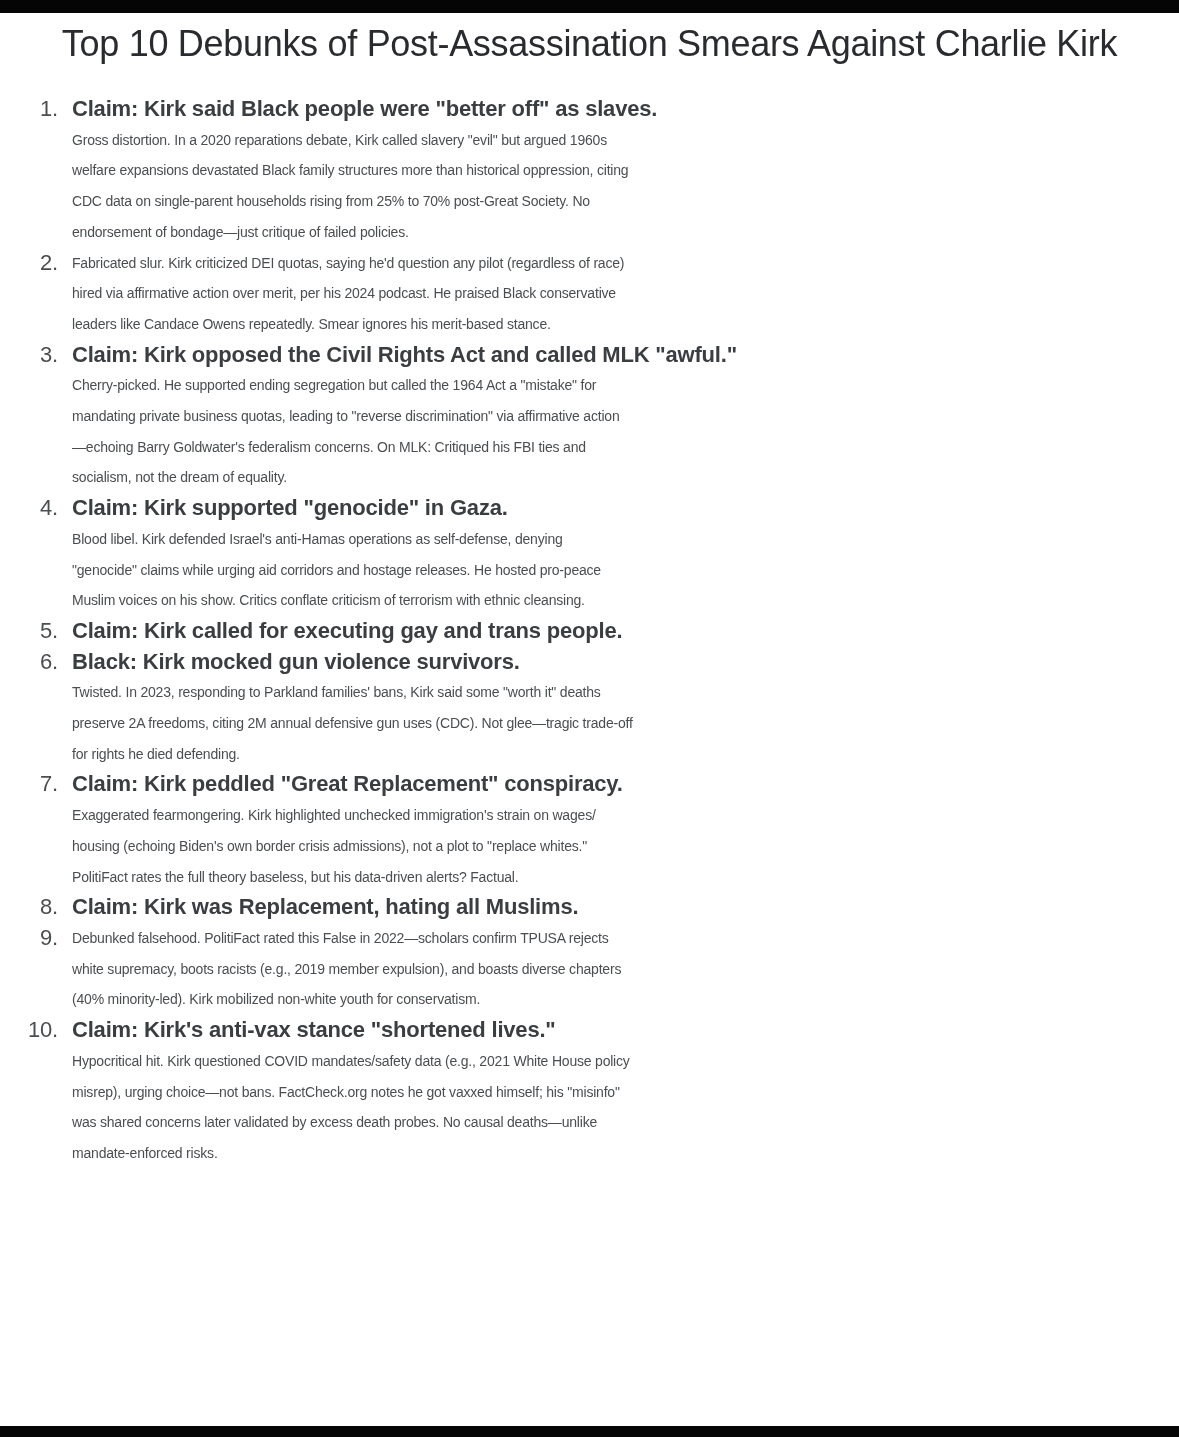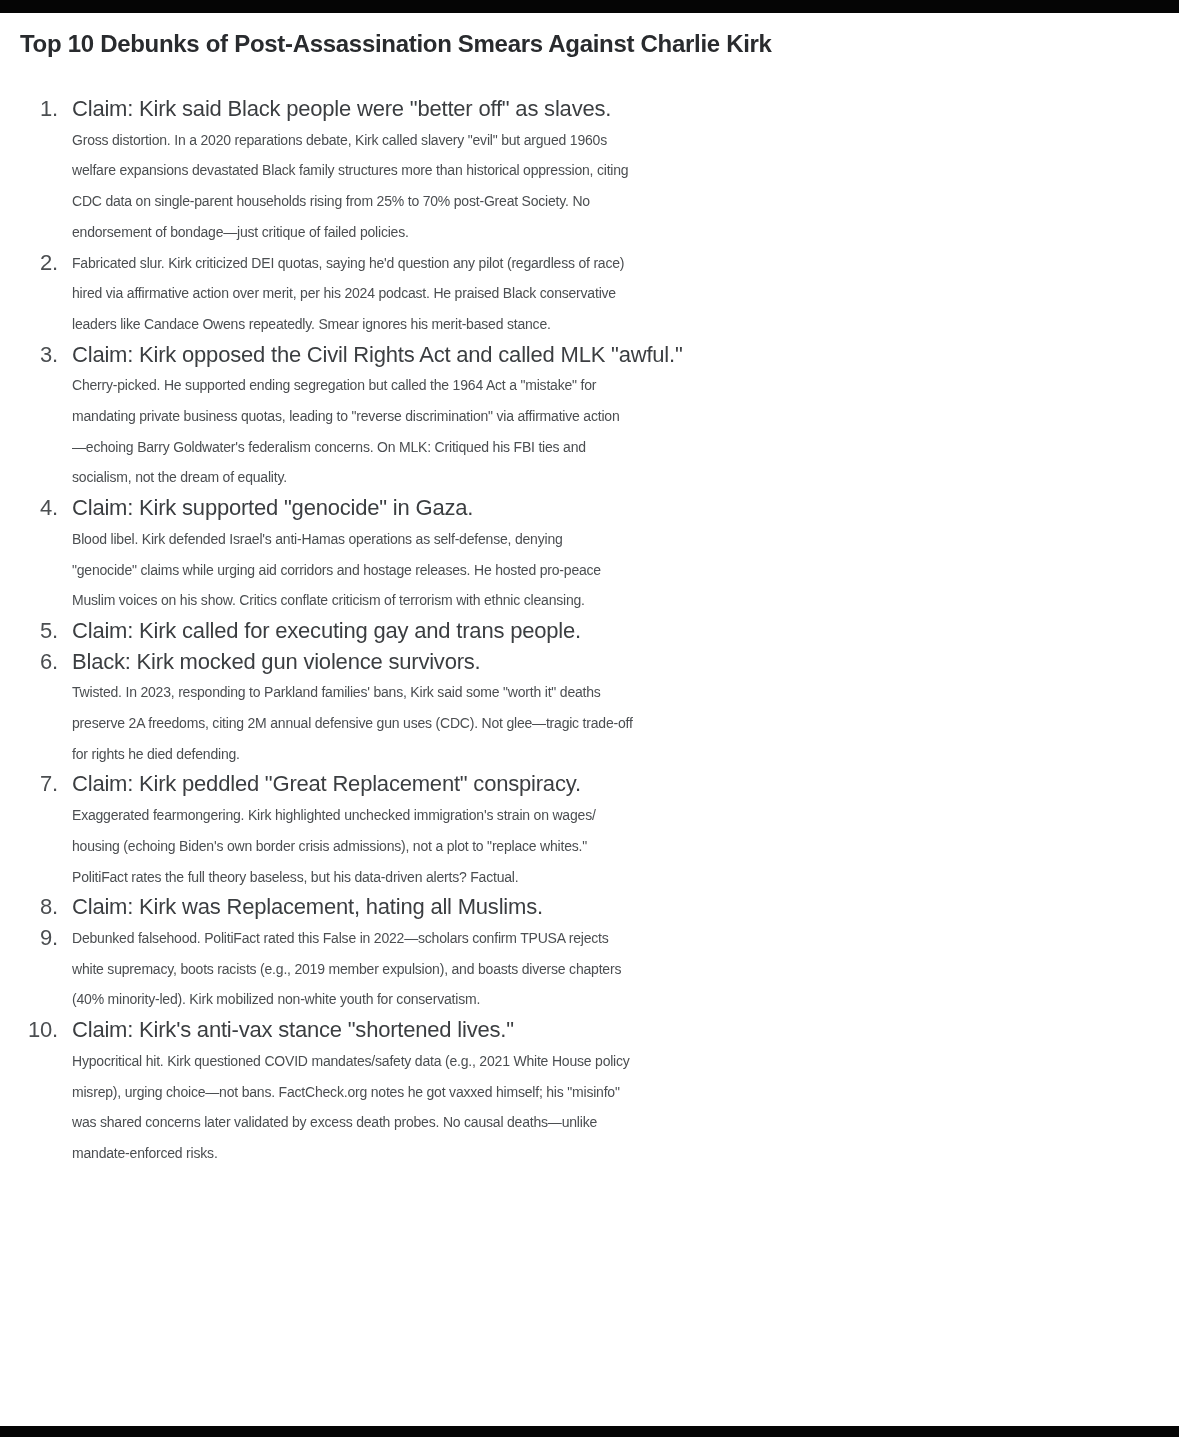--- a/index.html
+++ b/index.html
@@ -23,25 +23,26 @@
   }
   .letterbox.top { top: 0; height: 13px; }
   .letterbox.bottom { bottom: 0; height: 11px; }
 
   .content {
     padding-top: 13px;
   }
 
   h1.page-title {
     margin: 13px 20px 0 20px;
-    font-size: 24px;
+    font-size: 36px;
     line-height: 36px;
-    font-weight: 700;
+    font-weight: 400;
     letter-spacing: -0.3px;
     color: #292b2e;
+    text-align: center;
   }
 
   .debunk-list {
     margin-top: 32px;
   }
 
   .item {
     display: flex;
     align-items: flex-start;
   }
@@ -57,21 +58,21 @@
   .item-content {
     flex: 1;
     margin-left: 14px;
     max-width: 1072px;
   }
   .claim {
     margin: 0;
     font-size: 22px;
     line-height: 30.7px;
     letter-spacing: -0.2px;
-    font-weight: 400;
+    font-weight: 700;
     color: #3b3e41;
   }
   .body-text {
     margin: 0;
     font-size: 14px;
     line-height: 30.7px;
     letter-spacing: -0.2px;
     color: #4b4e51;
     white-space: pre-line;
   }

